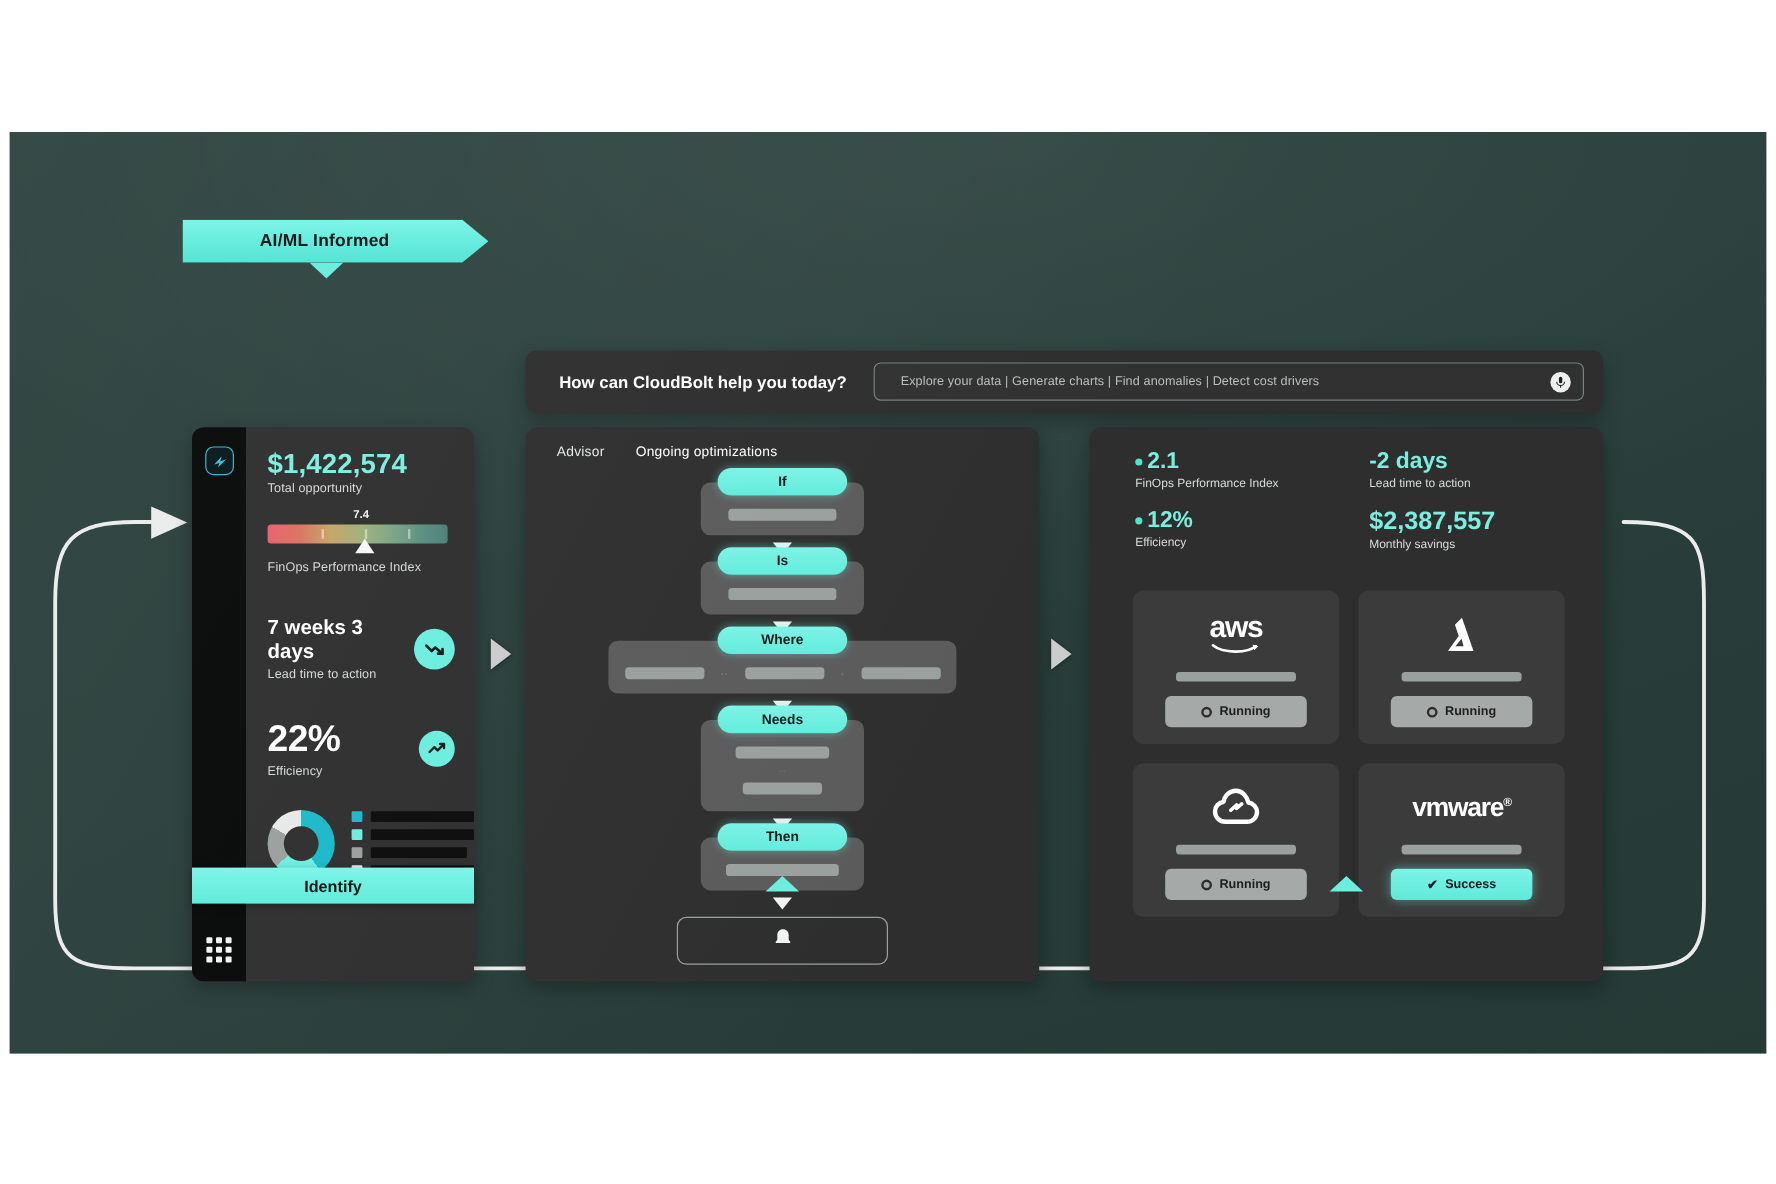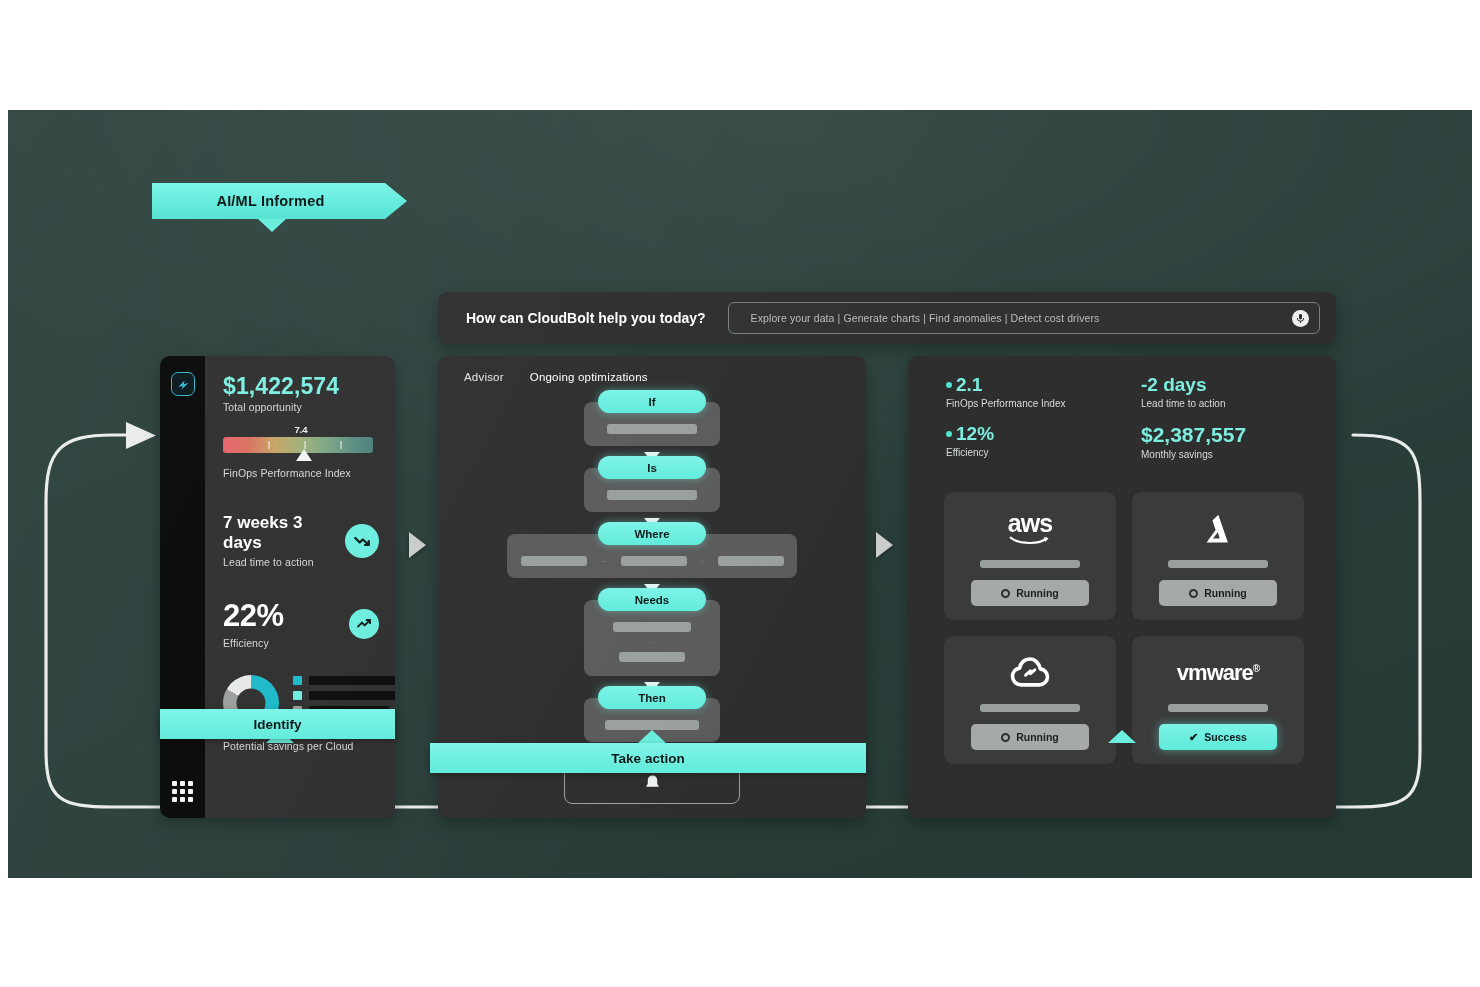--- a/index.html
+++ b/index.html
@@ -496,25 +496,22 @@
           <div class="cloud-skel"></div>
           <div class="status-chip success">
             <span style="font-size:11px; font-weight:700;">✔</span>
             <span>Success</span>
           </div>
         </div>
       </div>
     </div>
 
     <div class="notch-up" style="left:258px; top:620px;"></div>
-    <div class="bot-ribbon" style="left:152px; top:599px; width:235px;">
+    <div class="bot-ribbon" style="left:152px; top:613px; width:235px;">
       <span>Identify</span>
     </div>
 
     <div class="notch-up" style="left:630px; top:620px;"></div>
-    <div class="bot-ribbon" style="left:422px; top:633px; width:436px;">
-      <span>Take action</span>
-    </div>
 
     <div class="notch-up" style="left:1100px; top:620px;"></div>
 
   </div>
 </div>
 
 </body></html>

